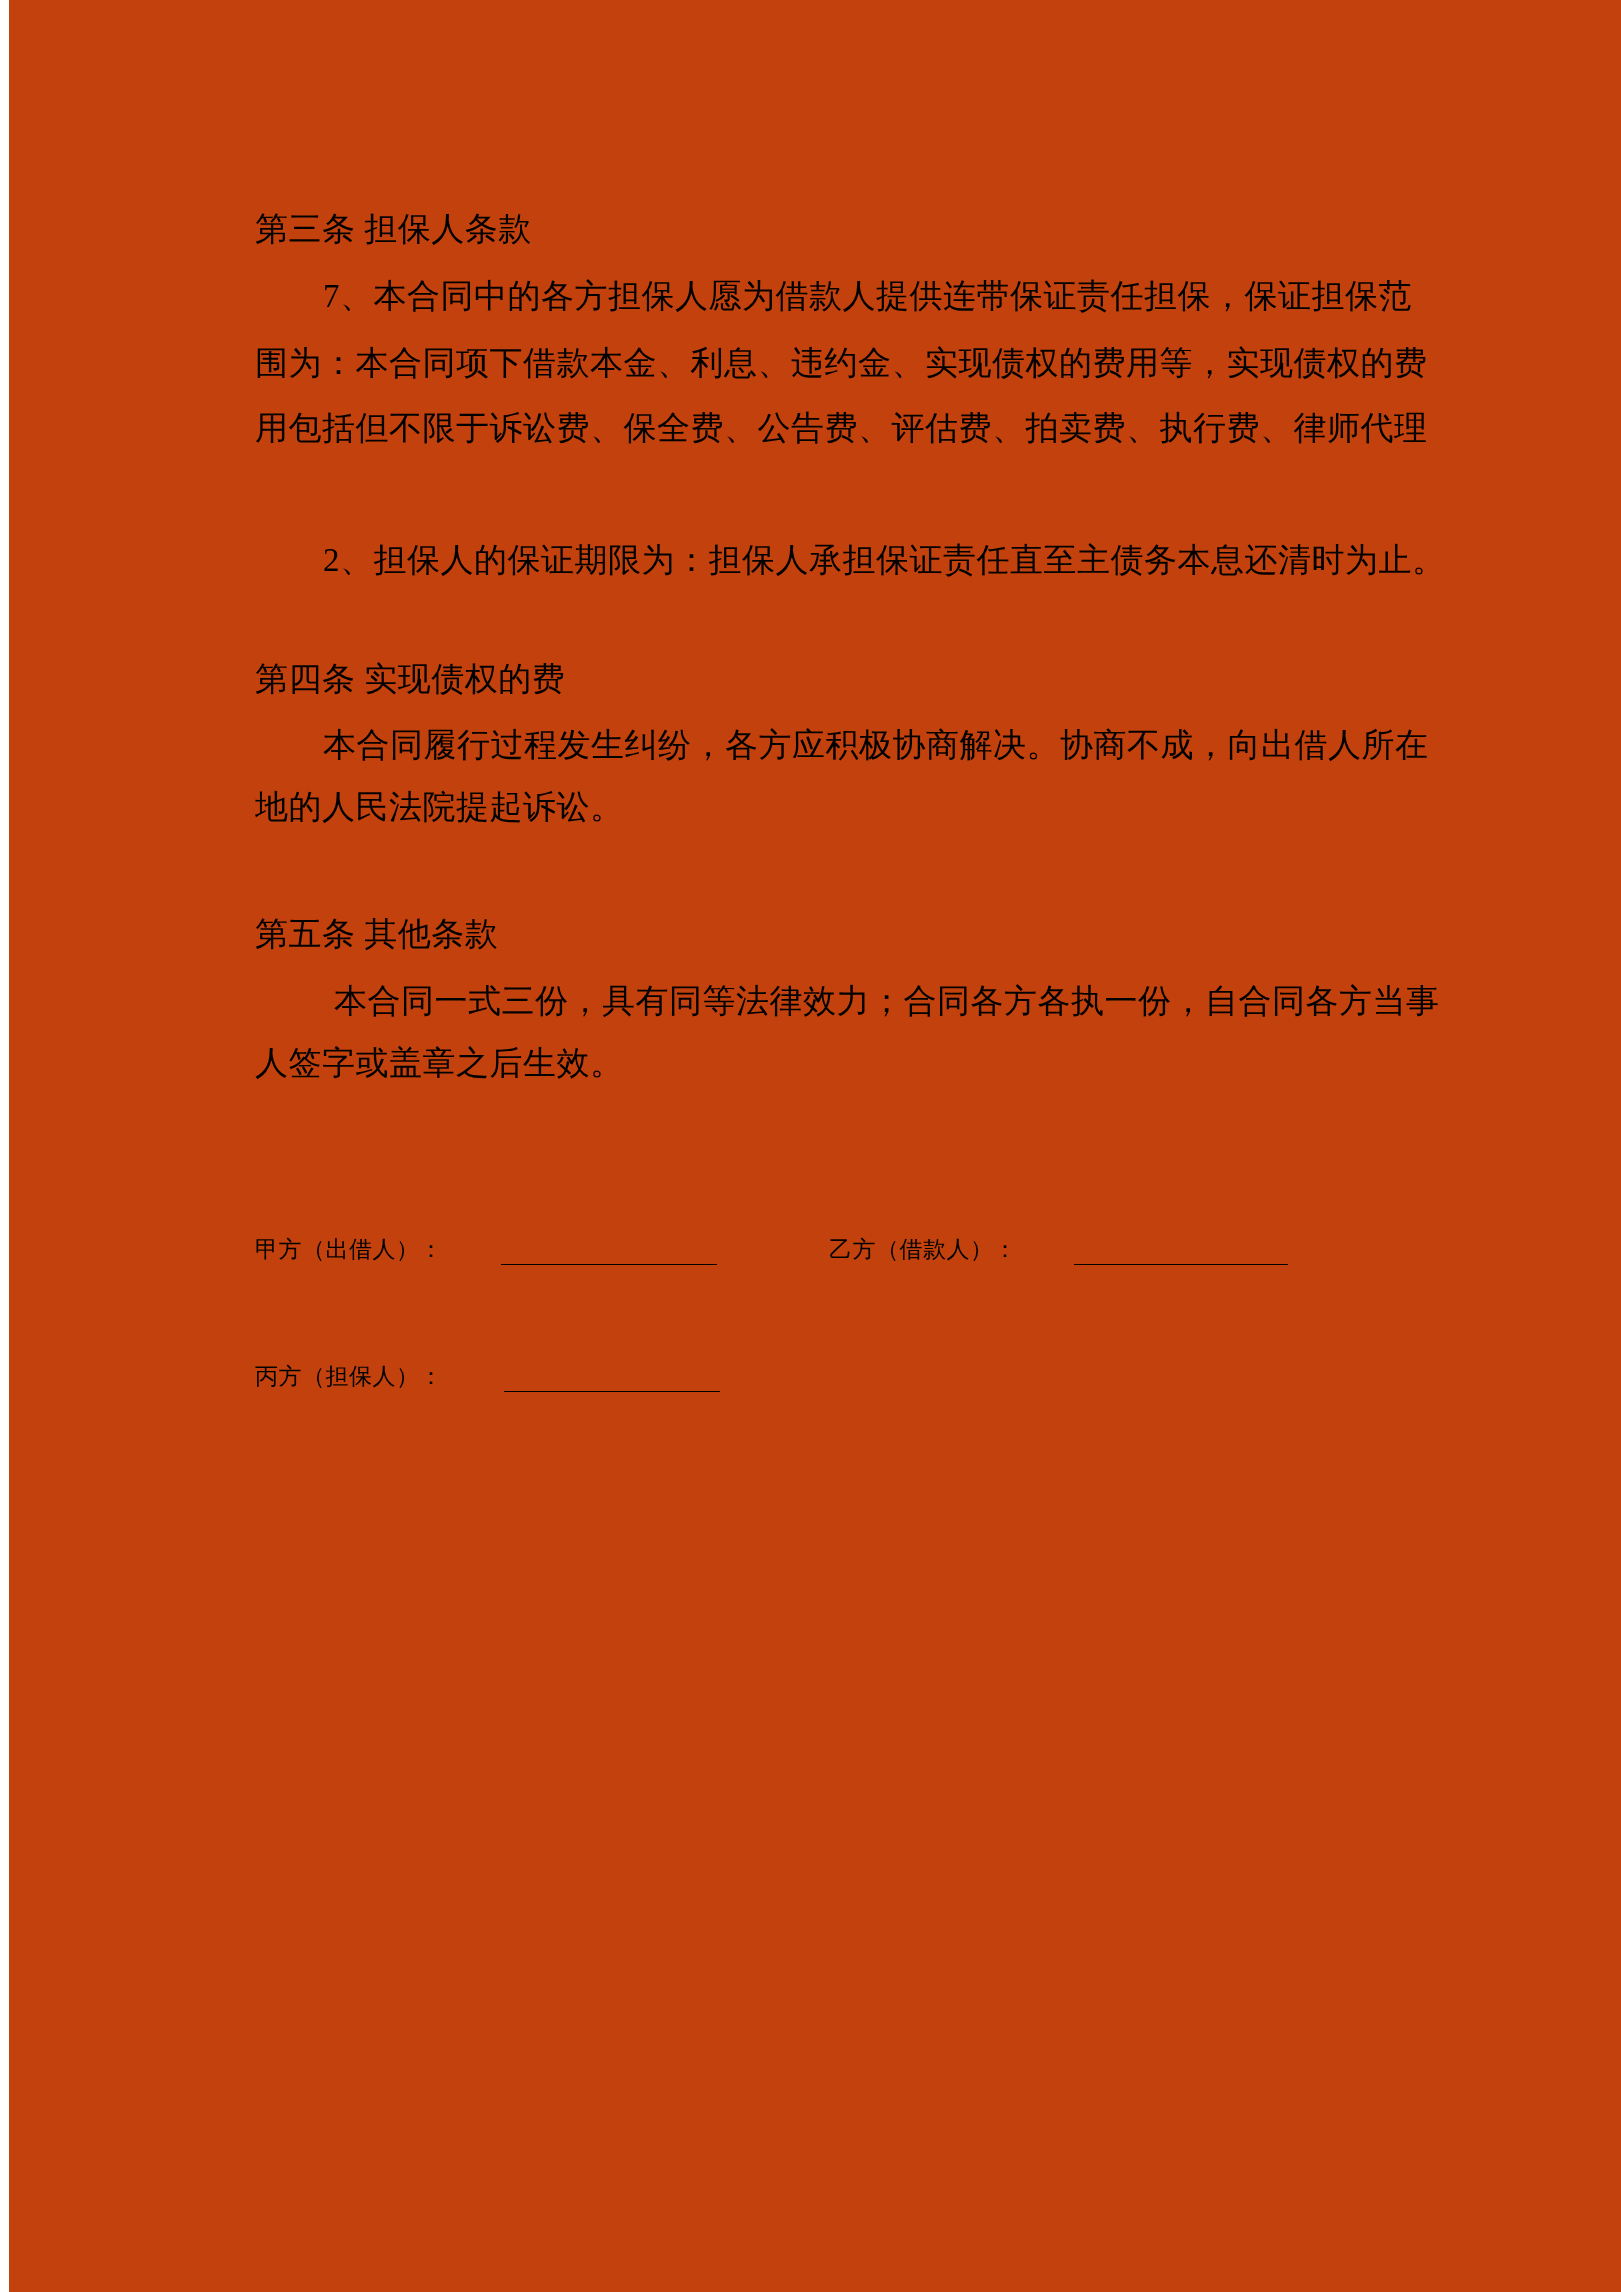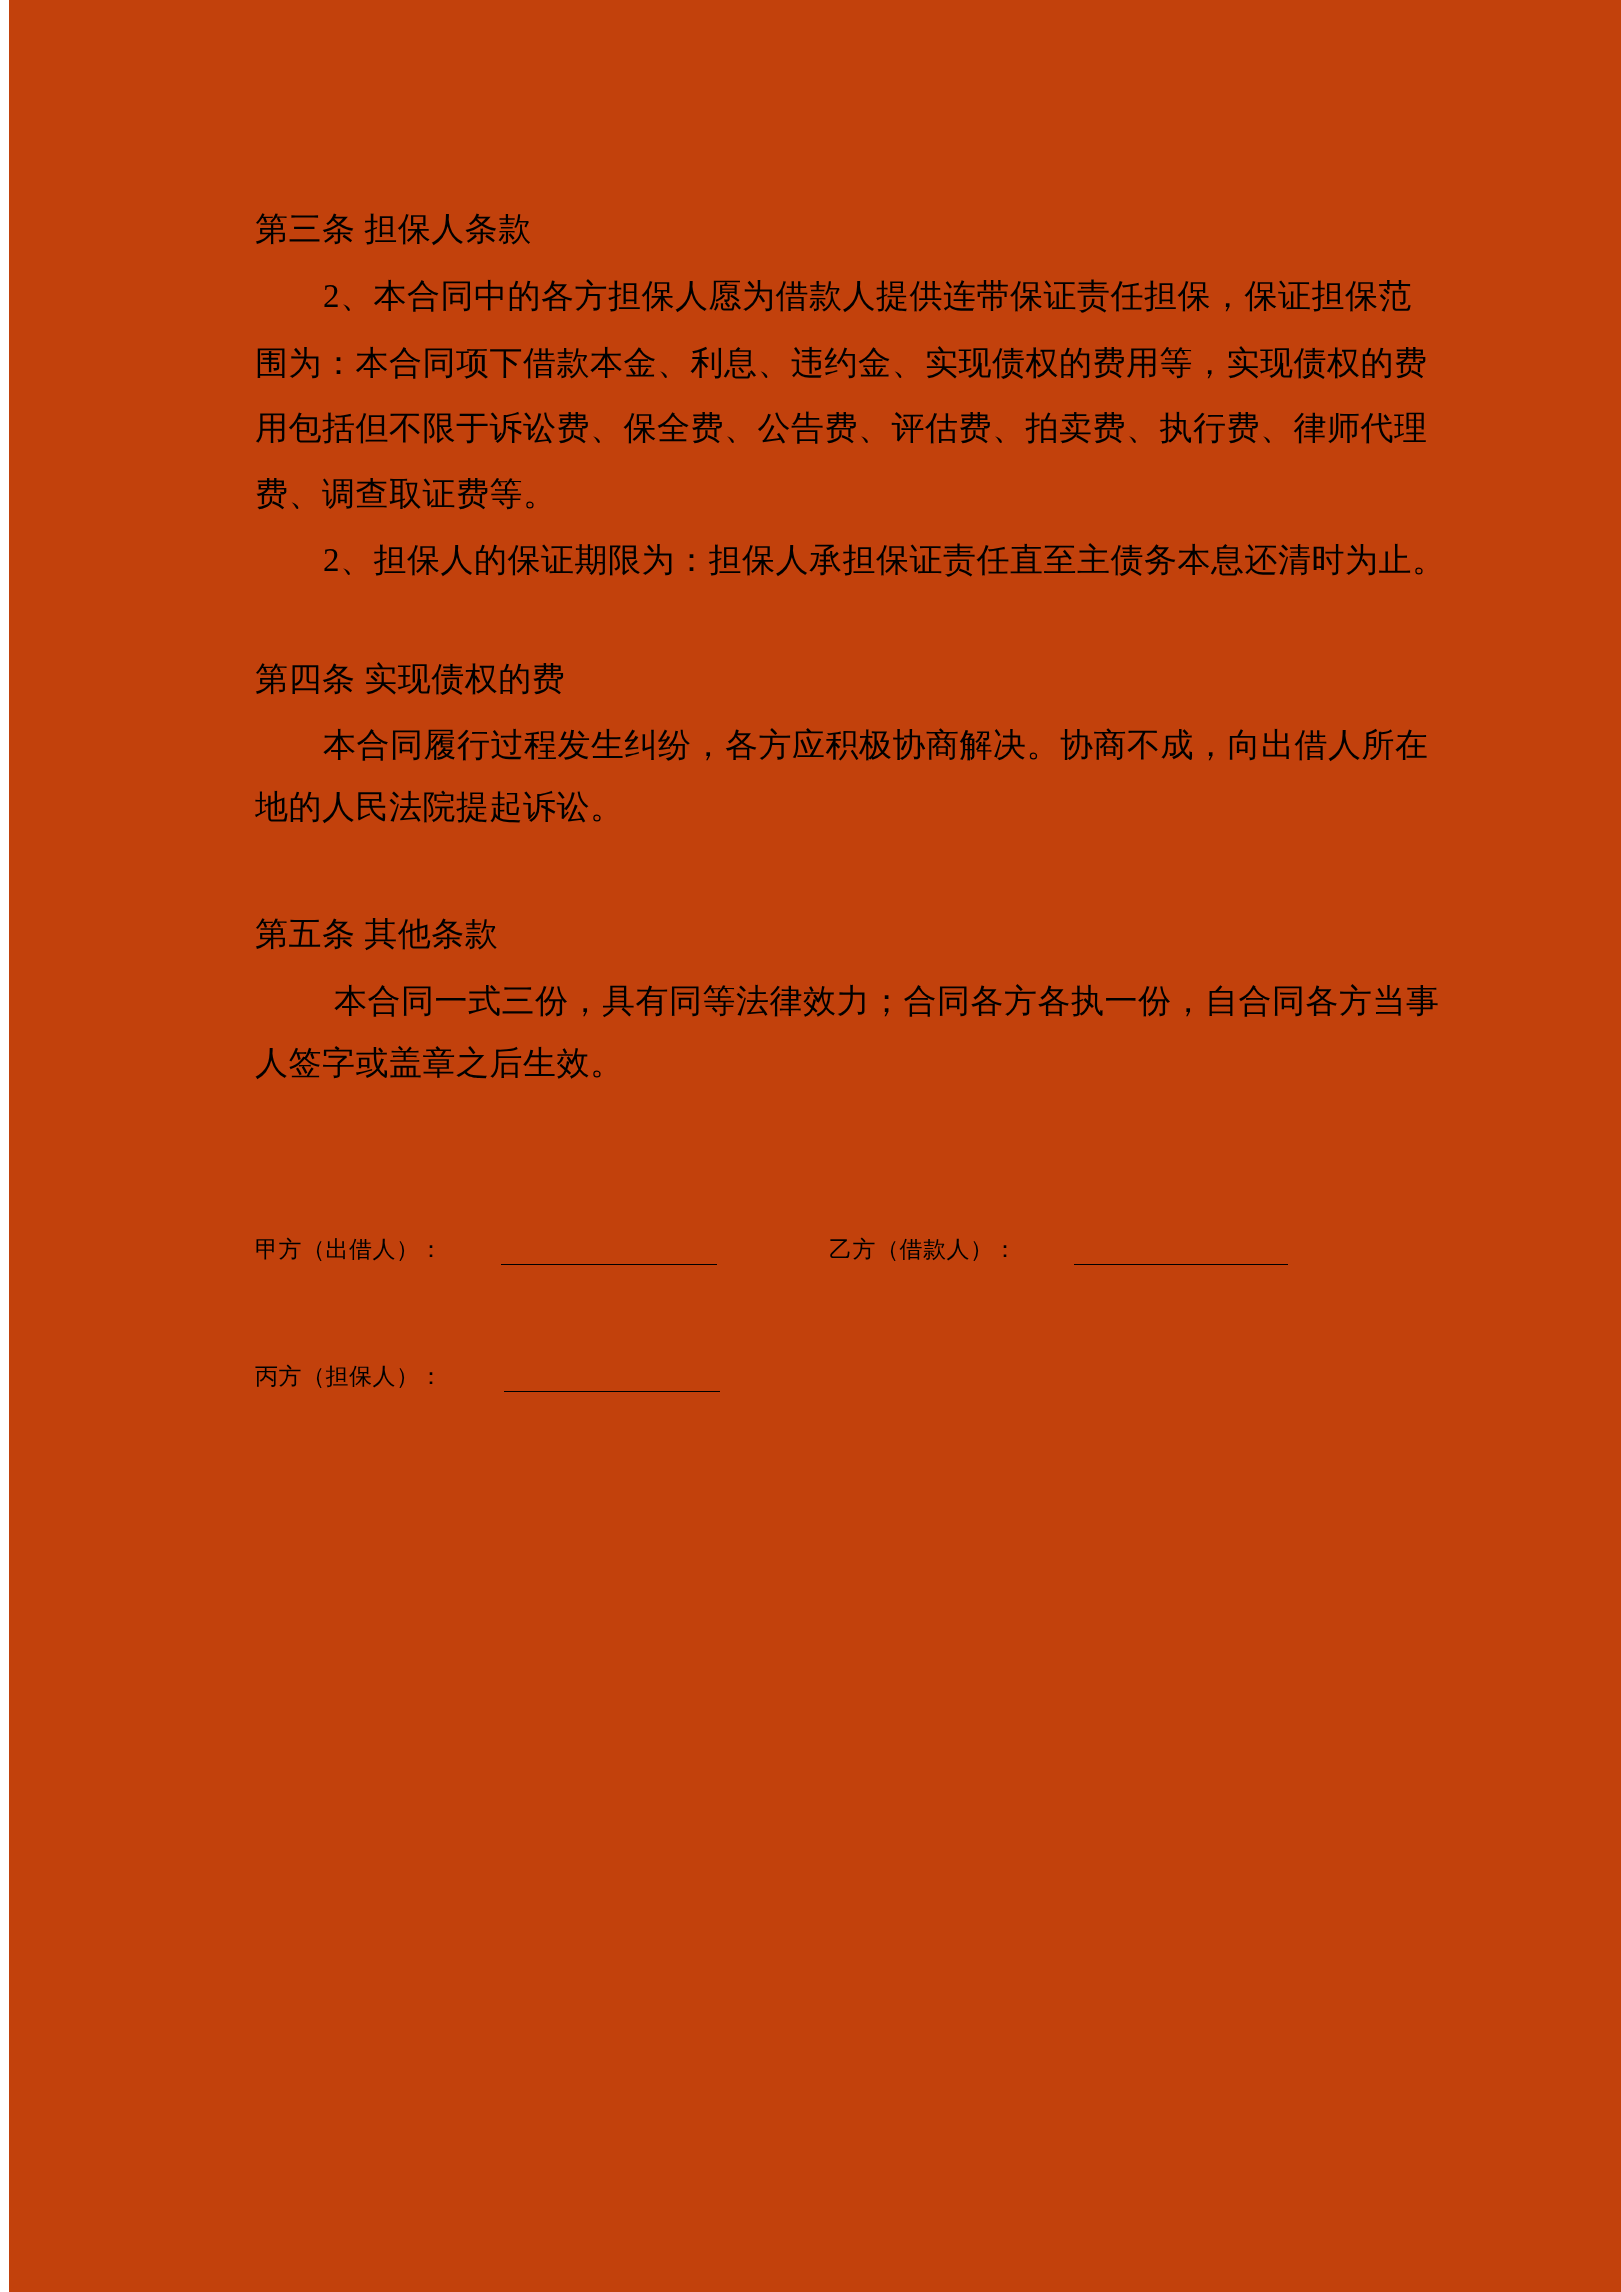--- a/index.html
+++ b/index.html
@@ -68,24 +68,23 @@
       top: 0;
     }
   </style>
 </head>
 <body>
 
 <div class="page">
 
   <div class="line heading" style="top:208px;">第三条  担保人条款</div>
 
-  <div class="line indent justify" style="top:275px;">2、本合同中的各方担保人愿为借款人提供连带保证责任担保，保证担保范</div>
+  <div class="line indent justify" style="top:275px;">7、本合同中的各方担保人愿为借款人提供连带保证责任担保，保证担保范</div>
   <div class="line justify" style="top:342px;">围为：本合同项下借款本金、利息、违约金、实现债权的费用等，实现债权的费</div>
   <div class="line justify" style="top:407px;">用包括但不限于诉讼费、保全费、公告费、评估费、拍卖费、执行费、律师代理</div>
-  <div class="line" style="top:473px;">费、调查取证费等。</div>
 
   <div class="line indent justify" style="top:539px;">2、担保人的保证期限为：担保人承担保证责任直至主债务本息还清时为止。</div>
 
   <div class="line heading" style="top:658px;">第四条  实现债权的费</div>
 
   <div class="line indent justify" style="top:724px;">本合同履行过程发生纠纷，各方应积极协商解决。协商不成，向出借人所在</div>
   <div class="line" style="top:786px;">地的人民法院提起诉讼。</div>
 
   <div class="line heading" style="top:913px;">第五条  其他条款</div>
 

